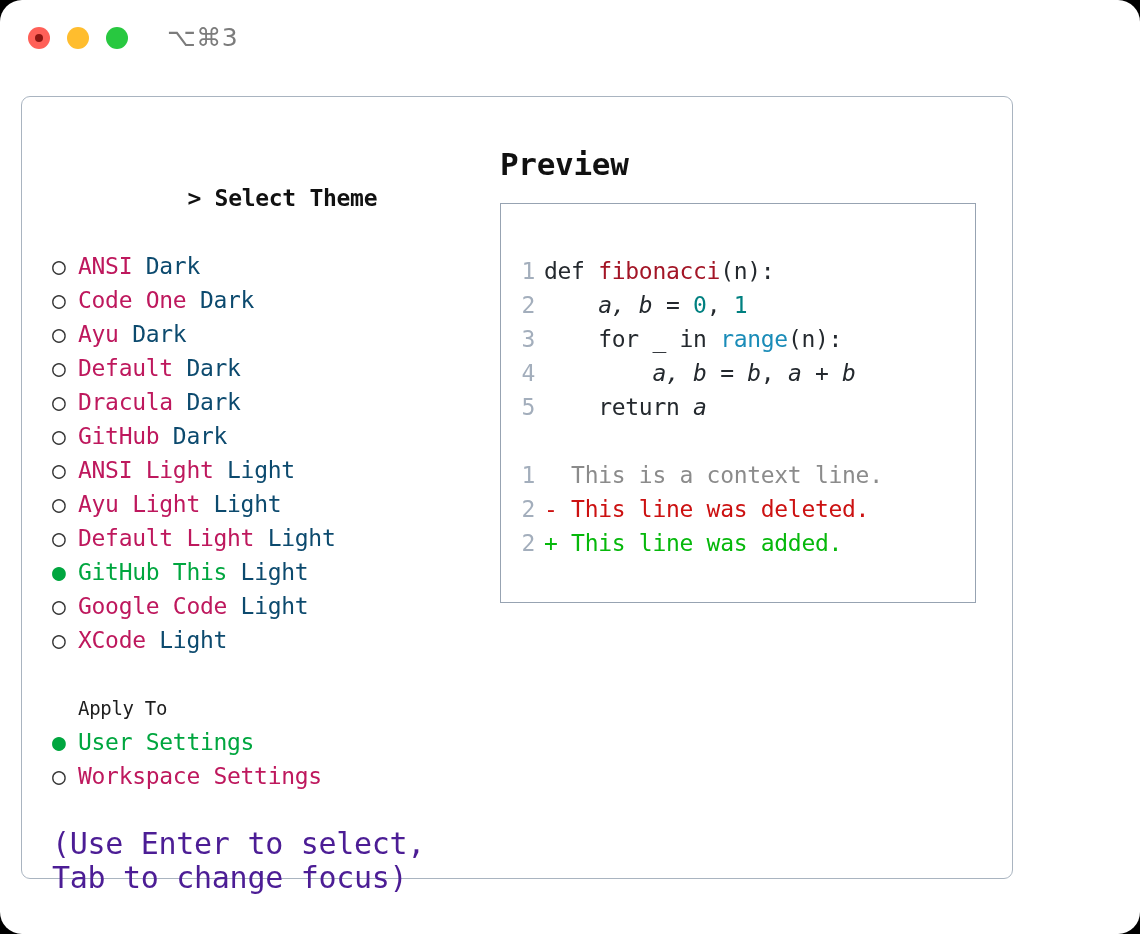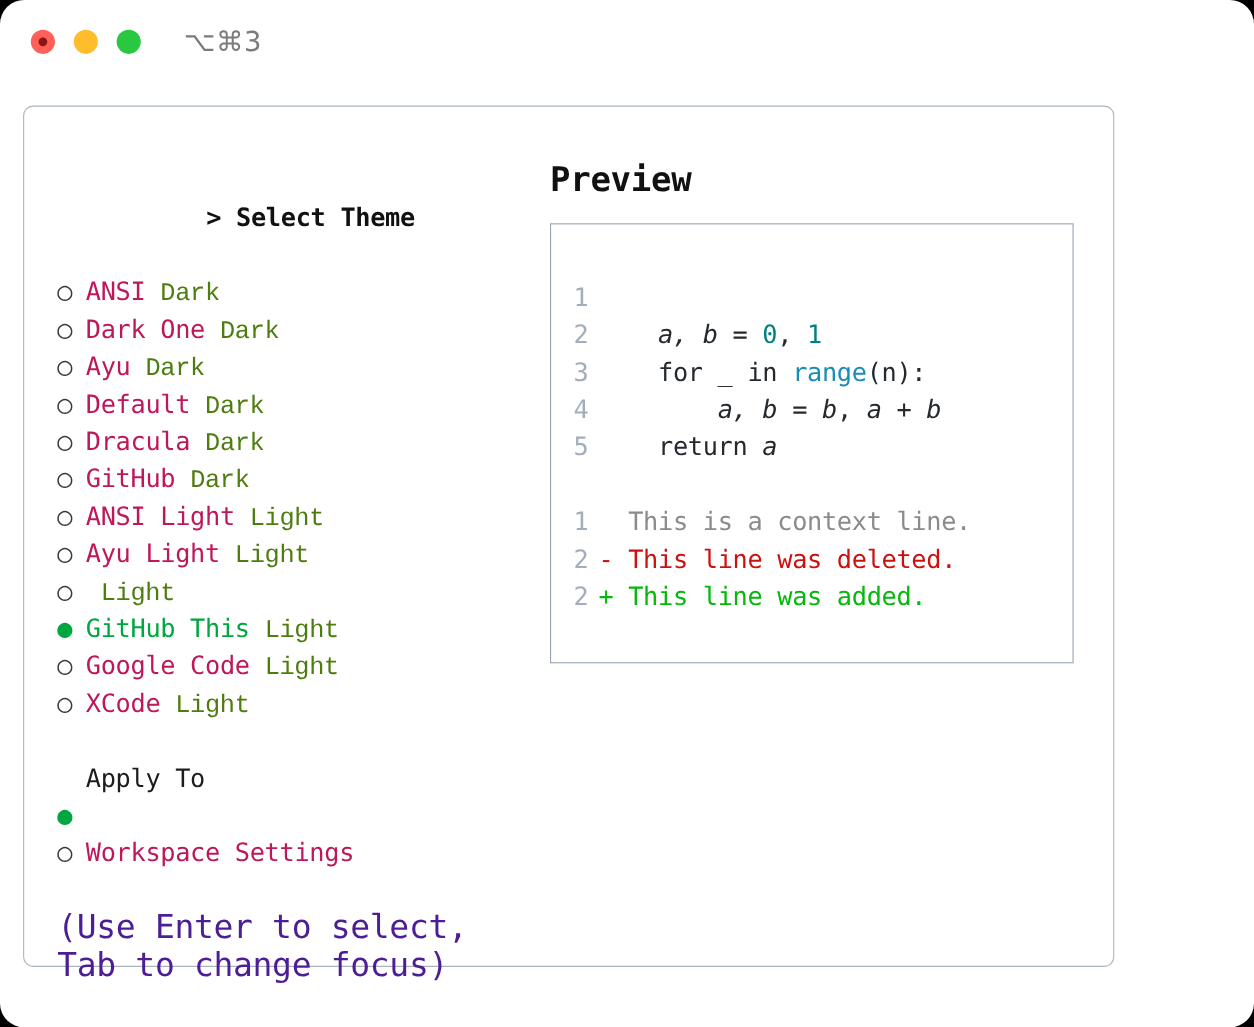--- a/index.html
+++ b/index.html
@@ -125,26 +125,26 @@
   .bullet {
     display: inline-block;
     width: 26px;
     flex: 0 0 26px;
     color: #3a3a3a;
     font-size: 23px;
   }
   .bullet.sel { color: #00a63f; }
   .opt-label { color: #be185d; }
   .opt-row.selected .opt-label { color: #00a63f; }
-  .opt-badge { color: #4d7c0f; font-family: Liberation Mono, monospace; }
+  .opt-badge { color: #0c4a6e; }
 
   .spacer-row { height: 34px; }
 
   .apply-head {
-    font-size: 23px;
+    font-size: 19px;
     color: #1d1d1d;
     line-height: 34px;
     height: 34px;
     padding-left: 26px;
     white-space: pre;
     letter-spacing: -0.3px;
   }
 
   .hint {
     margin-top: 34px;
@@ -233,51 +233,51 @@
     <div class="panel-inner">
 
       <div class="left-col">
 
         <div class="section-head">
           <span class="caret">&gt;</span><span> </span><span>Select Theme</span>
         </div>
 
         <div class="opt-list" id="theme-list">
             <div class="opt-row"><span class="bullet">○</span><span class="opt-label">ANSI</span><span> </span><span class="opt-badge">Dark</span></div>
-            <div class="opt-row"><span class="bullet">○</span><span class="opt-label">Dark One</span><span> </span><span class="opt-badge">Dark</span></div>
+            <div class="opt-row"><span class="bullet">○</span><span class="opt-label">Code One</span><span> </span><span class="opt-badge">Dark</span></div>
             <div class="opt-row"><span class="bullet">○</span><span class="opt-label">Ayu</span><span> </span><span class="opt-badge">Dark</span></div>
             <div class="opt-row"><span class="bullet">○</span><span class="opt-label">Default</span><span> </span><span class="opt-badge">Dark</span></div>
             <div class="opt-row"><span class="bullet">○</span><span class="opt-label">Dracula</span><span> </span><span class="opt-badge">Dark</span></div>
             <div class="opt-row"><span class="bullet">○</span><span class="opt-label">GitHub</span><span> </span><span class="opt-badge">Dark</span></div>
             <div class="opt-row"><span class="bullet">○</span><span class="opt-label">ANSI Light</span><span> </span><span class="opt-badge">Light</span></div>
             <div class="opt-row"><span class="bullet">○</span><span class="opt-label">Ayu Light</span><span> </span><span class="opt-badge">Light</span></div>
-            <div class="opt-row"><span class="bullet">○</span><span> </span><span class="opt-badge">Light</span></div>
+            <div class="opt-row"><span class="bullet">○</span><span class="opt-label">Default Light</span><span> </span><span class="opt-badge">Light</span></div>
             <div class="opt-row selected"><span class="bullet sel">●</span><span class="opt-label">GitHub This</span><span> </span><span class="opt-badge">Light</span></div>
             <div class="opt-row"><span class="bullet">○</span><span class="opt-label">Google Code</span><span> </span><span class="opt-badge">Light</span></div>
             <div class="opt-row"><span class="bullet">○</span><span class="opt-label">XCode</span><span> </span><span class="opt-badge">Light</span></div>
           </div>
 
         <div class="spacer-row"></div>
 
         <div class="apply-head">Apply To</div>
 
         <div class="opt-list" id="apply-list">
-            <div class="opt-row selected"><span class="bullet sel">●</span></div>
+            <div class="opt-row selected"><span class="bullet sel">●</span><span class="opt-label">User Settings</span></div>
             <div class="opt-row"><span class="bullet">○</span><span class="opt-label">Workspace Settings</span></div>
           </div>
 
         <div class="hint">(Use Enter to select, Tab to change focus)</div>
       </div>
 
       <div class="right-col">
         <div class="preview-title">Preview</div>
 
         <div class="preview-box">
           <div id="code-block">
-              <div class="code-line"><span class="ln">1</span></div>
+              <div class="code-line"><span class="ln">1</span><span class="code-txt"><span class="tok-def">def </span><span class="tok-fn">fibonacci</span><span class="tok-plain">(n):</span></span></div>
               <div class="code-line"><span class="ln">2</span><span class="code-txt"><span class="tok-plain">    </span><span class="tok-var">a, b</span><span class="tok-plain"> = </span><span class="tok-num">0</span><span class="tok-plain">, </span><span class="tok-num">1</span></span></div>
               <div class="code-line"><span class="ln">3</span><span class="code-txt"><span class="tok-kw">    for _ in </span><span class="tok-call">range</span><span class="tok-plain">(n):</span></span></div>
               <div class="code-line"><span class="ln">4</span><span class="code-txt"><span class="tok-plain">        </span><span class="tok-var">a, b</span><span class="tok-plain"> = </span><span class="tok-var">b</span><span class="tok-plain">, </span><span class="tok-var">a + b</span></span></div>
               <div class="code-line"><span class="ln">5</span><span class="code-txt"><span class="tok-kw">    return </span><span class="tok-var">a</span></span></div>
             </div>
           <div class="gap-line"></div>
           <div id="diff-block">
               <div class="code-line"><span class="ln">1</span><span class="diff-ctx">  </span><span class="diff-ctx">This is a context line.</span></div>
               <div class="code-line"><span class="ln">2</span><span class="diff-del">- </span><span class="diff-del">This line was deleted.</span></div>
               <div class="code-line"><span class="ln">2</span><span class="diff-add">+ </span><span class="diff-add">This line was added.</span></div>

